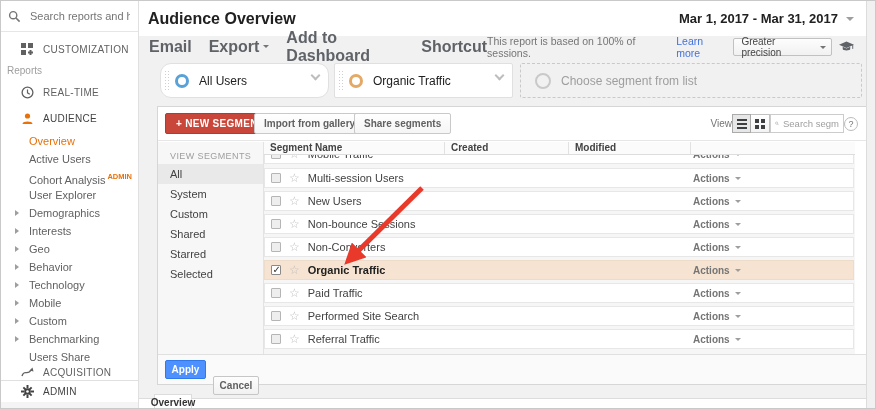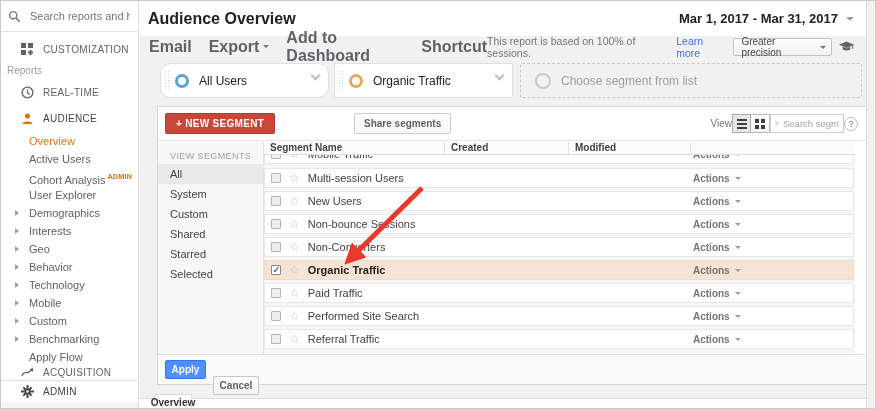--- a/index.html
+++ b/index.html
@@ -212,21 +212,21 @@
           <span class="sublabel">Custom</span>
         </li>
 
         <li>
           <span class="tri"></span>
           <span class="sublabel">Benchmarking</span>
         </li>
 
         <li>
           
-          <span class="sublabel">Apply Flow</span>
+          <span class="sublabel">Users Share</span>
         </li>
       </ul>
     <div class="side-item acquisition">
       <span class="ic">
           <svg width="13" height="11" viewBox="0 0 13 11">
             <path d="M1,9 C3,2 7,9 10,3" fill="none" stroke="#616161" stroke-width="1.4"></path>
             <path d="M11.5,0.5 L12.5,4.5 L8.5,3.5 Z" fill="#616161"></path>
           </svg>
         </span>
       <span>ACQUISITION</span>
@@ -309,20 +309,21 @@
       </div>
       <div class="chip chip3">
         <span class="ring ring-gray"></span>
         <span class="chip-label">Choose segment from list</span>
       </div>
     </div>
 
     <div class="panel">
       <div class="panel-toolbar">
         <div class="btn-new">+ NEW SEGMENT</div>
+        <div class="btn-light btn-import">Import from gallery</div>
         <div class="btn-light btn-share">Share segments</div>
         <div class="tb-right">
           <span class="view-label">View</span>
           <span class="toggle">
             <span class="tgl-btn active">
                 <svg width="10" height="10" viewBox="0 0 10 10" fill="#3c4043">
                   <rect y="0" width="10" height="2"></rect>
                   <rect y="4" width="10" height="2"></rect>
                   <rect y="8" width="10" height="2"></rect>
                 </svg>

